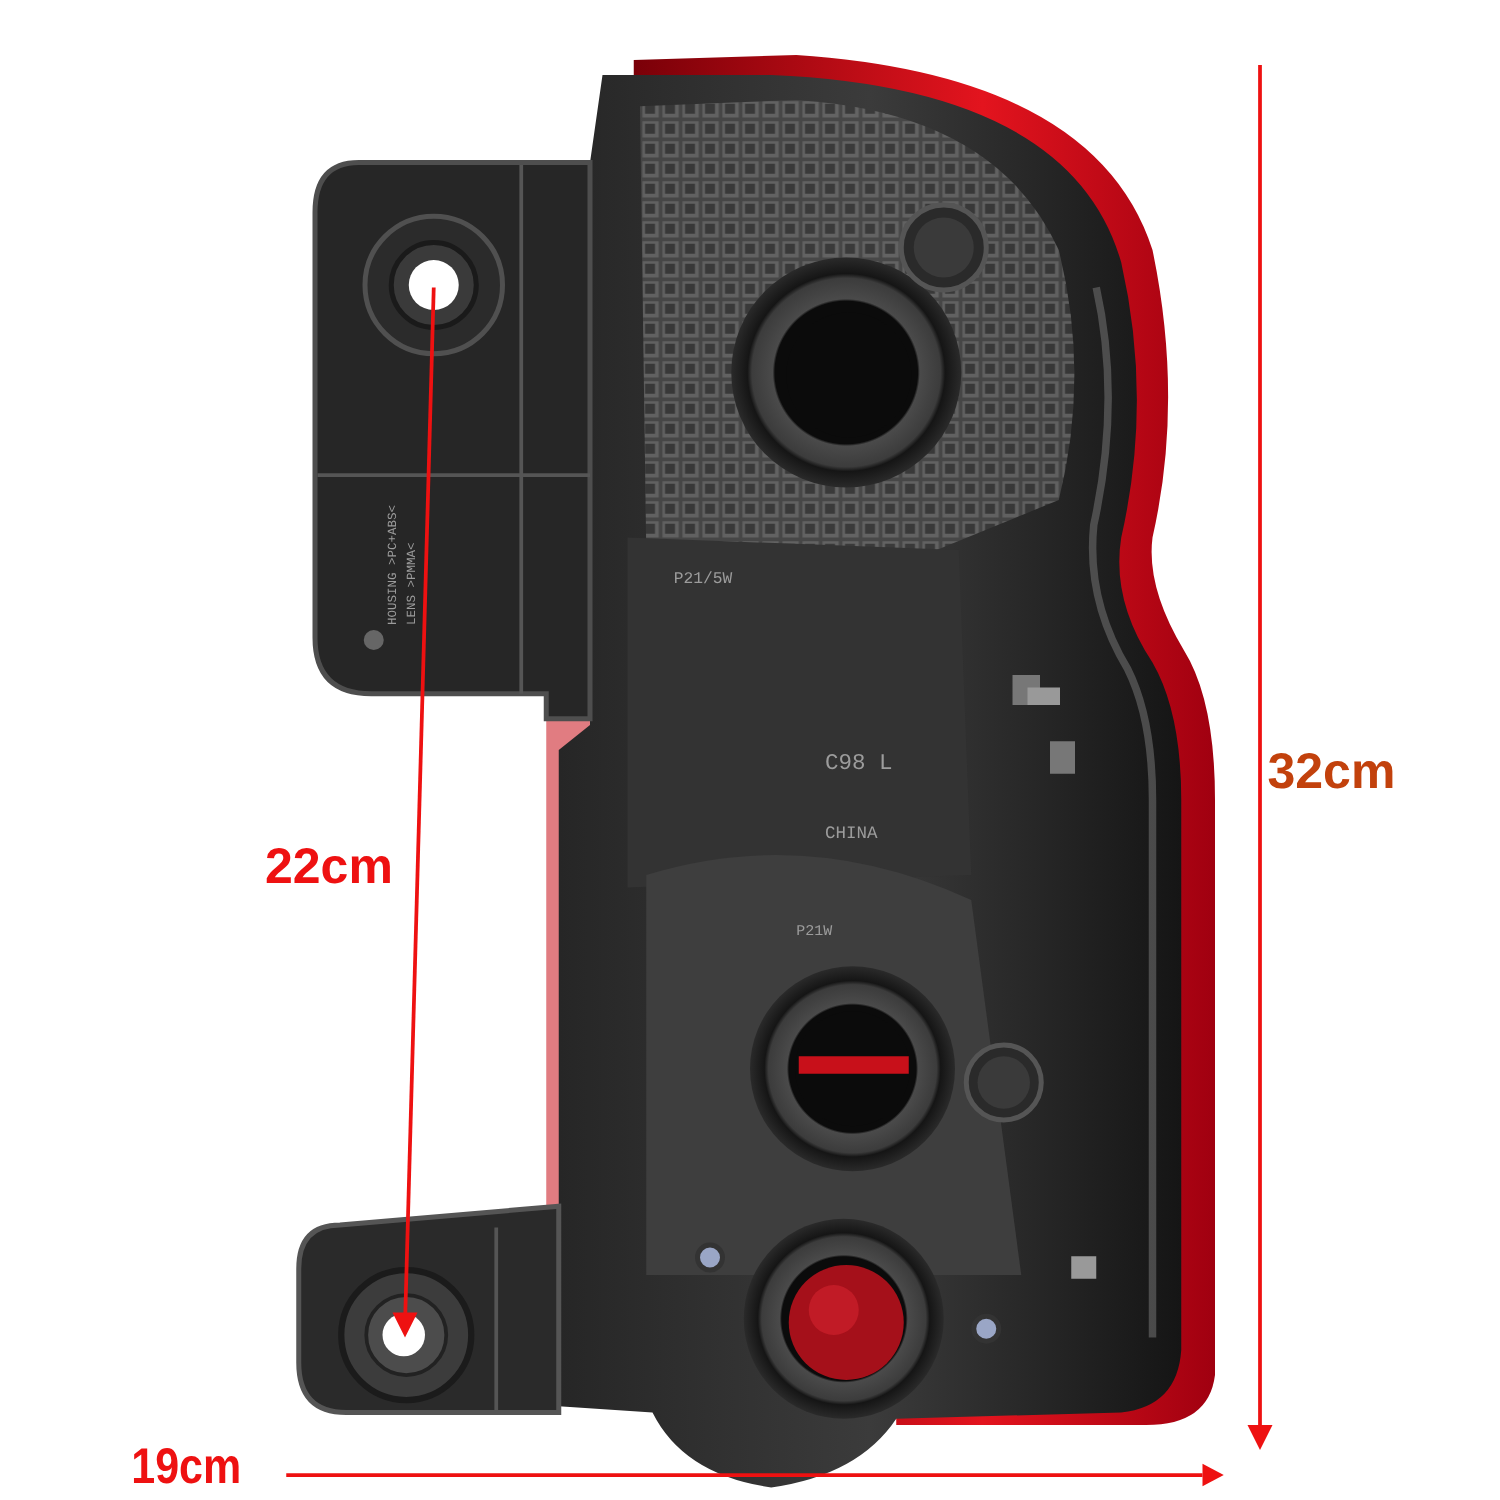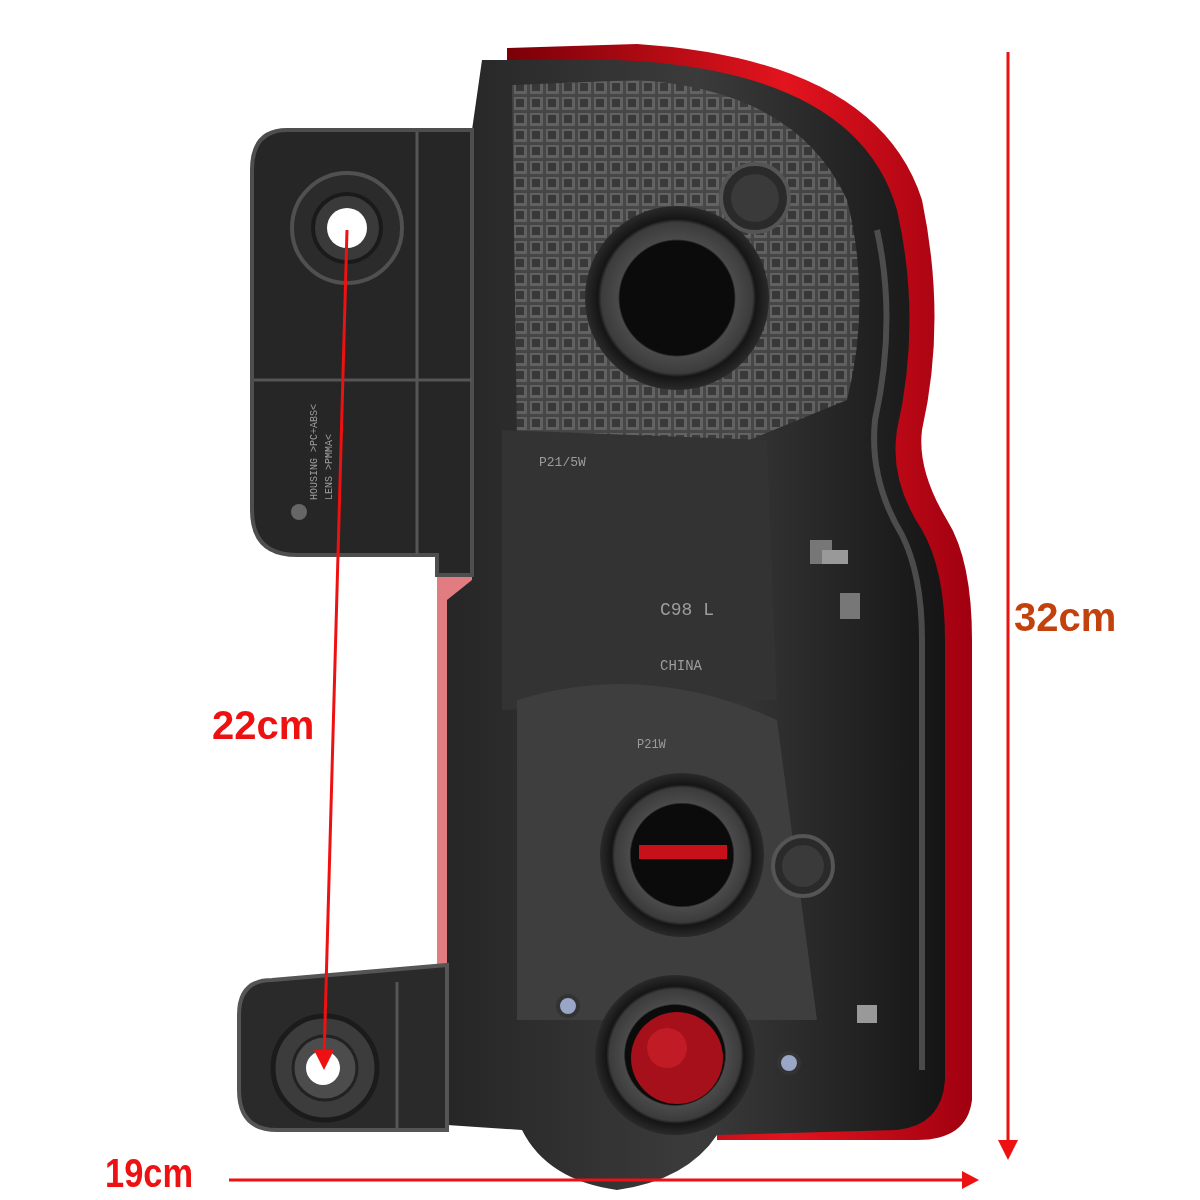--- a/index.html
+++ b/index.html
@@ -125,15 +125,15 @@
 
       <line x1="330" y1="230" x2="307" y2="1060" stroke="#ee1111" stroke-width="3"></line>
       <polygon points="297,1050 317,1050 307,1070" fill="#ee1111"></polygon>
 
       <line x1="212" y1="1180" x2="945" y2="1180" stroke="#ee1111" stroke-width="3"></line>
       <polygon points="945,1171 945,1189 962,1180" fill="#ee1111"></polygon>
     </g>
   </svg>
 
   <div class="dim-label" style="left:997px; top:597px; color:#c2410c;">32cm</div>
-  <div class="dim-label" style="left:195px; top:673px; color:#ee1111;margin-top:32px;">22cm</div>
+  <div class="dim-label" style="left:195px; top:673px; color:#ee1111;">22cm</div>
   <div class="dim-label" style="left:88px; top:1153px; color:#ee1111; transform:scaleX(0.86); transform-origin:left;">19cm</div>
 </div>
 
 </body></html>

